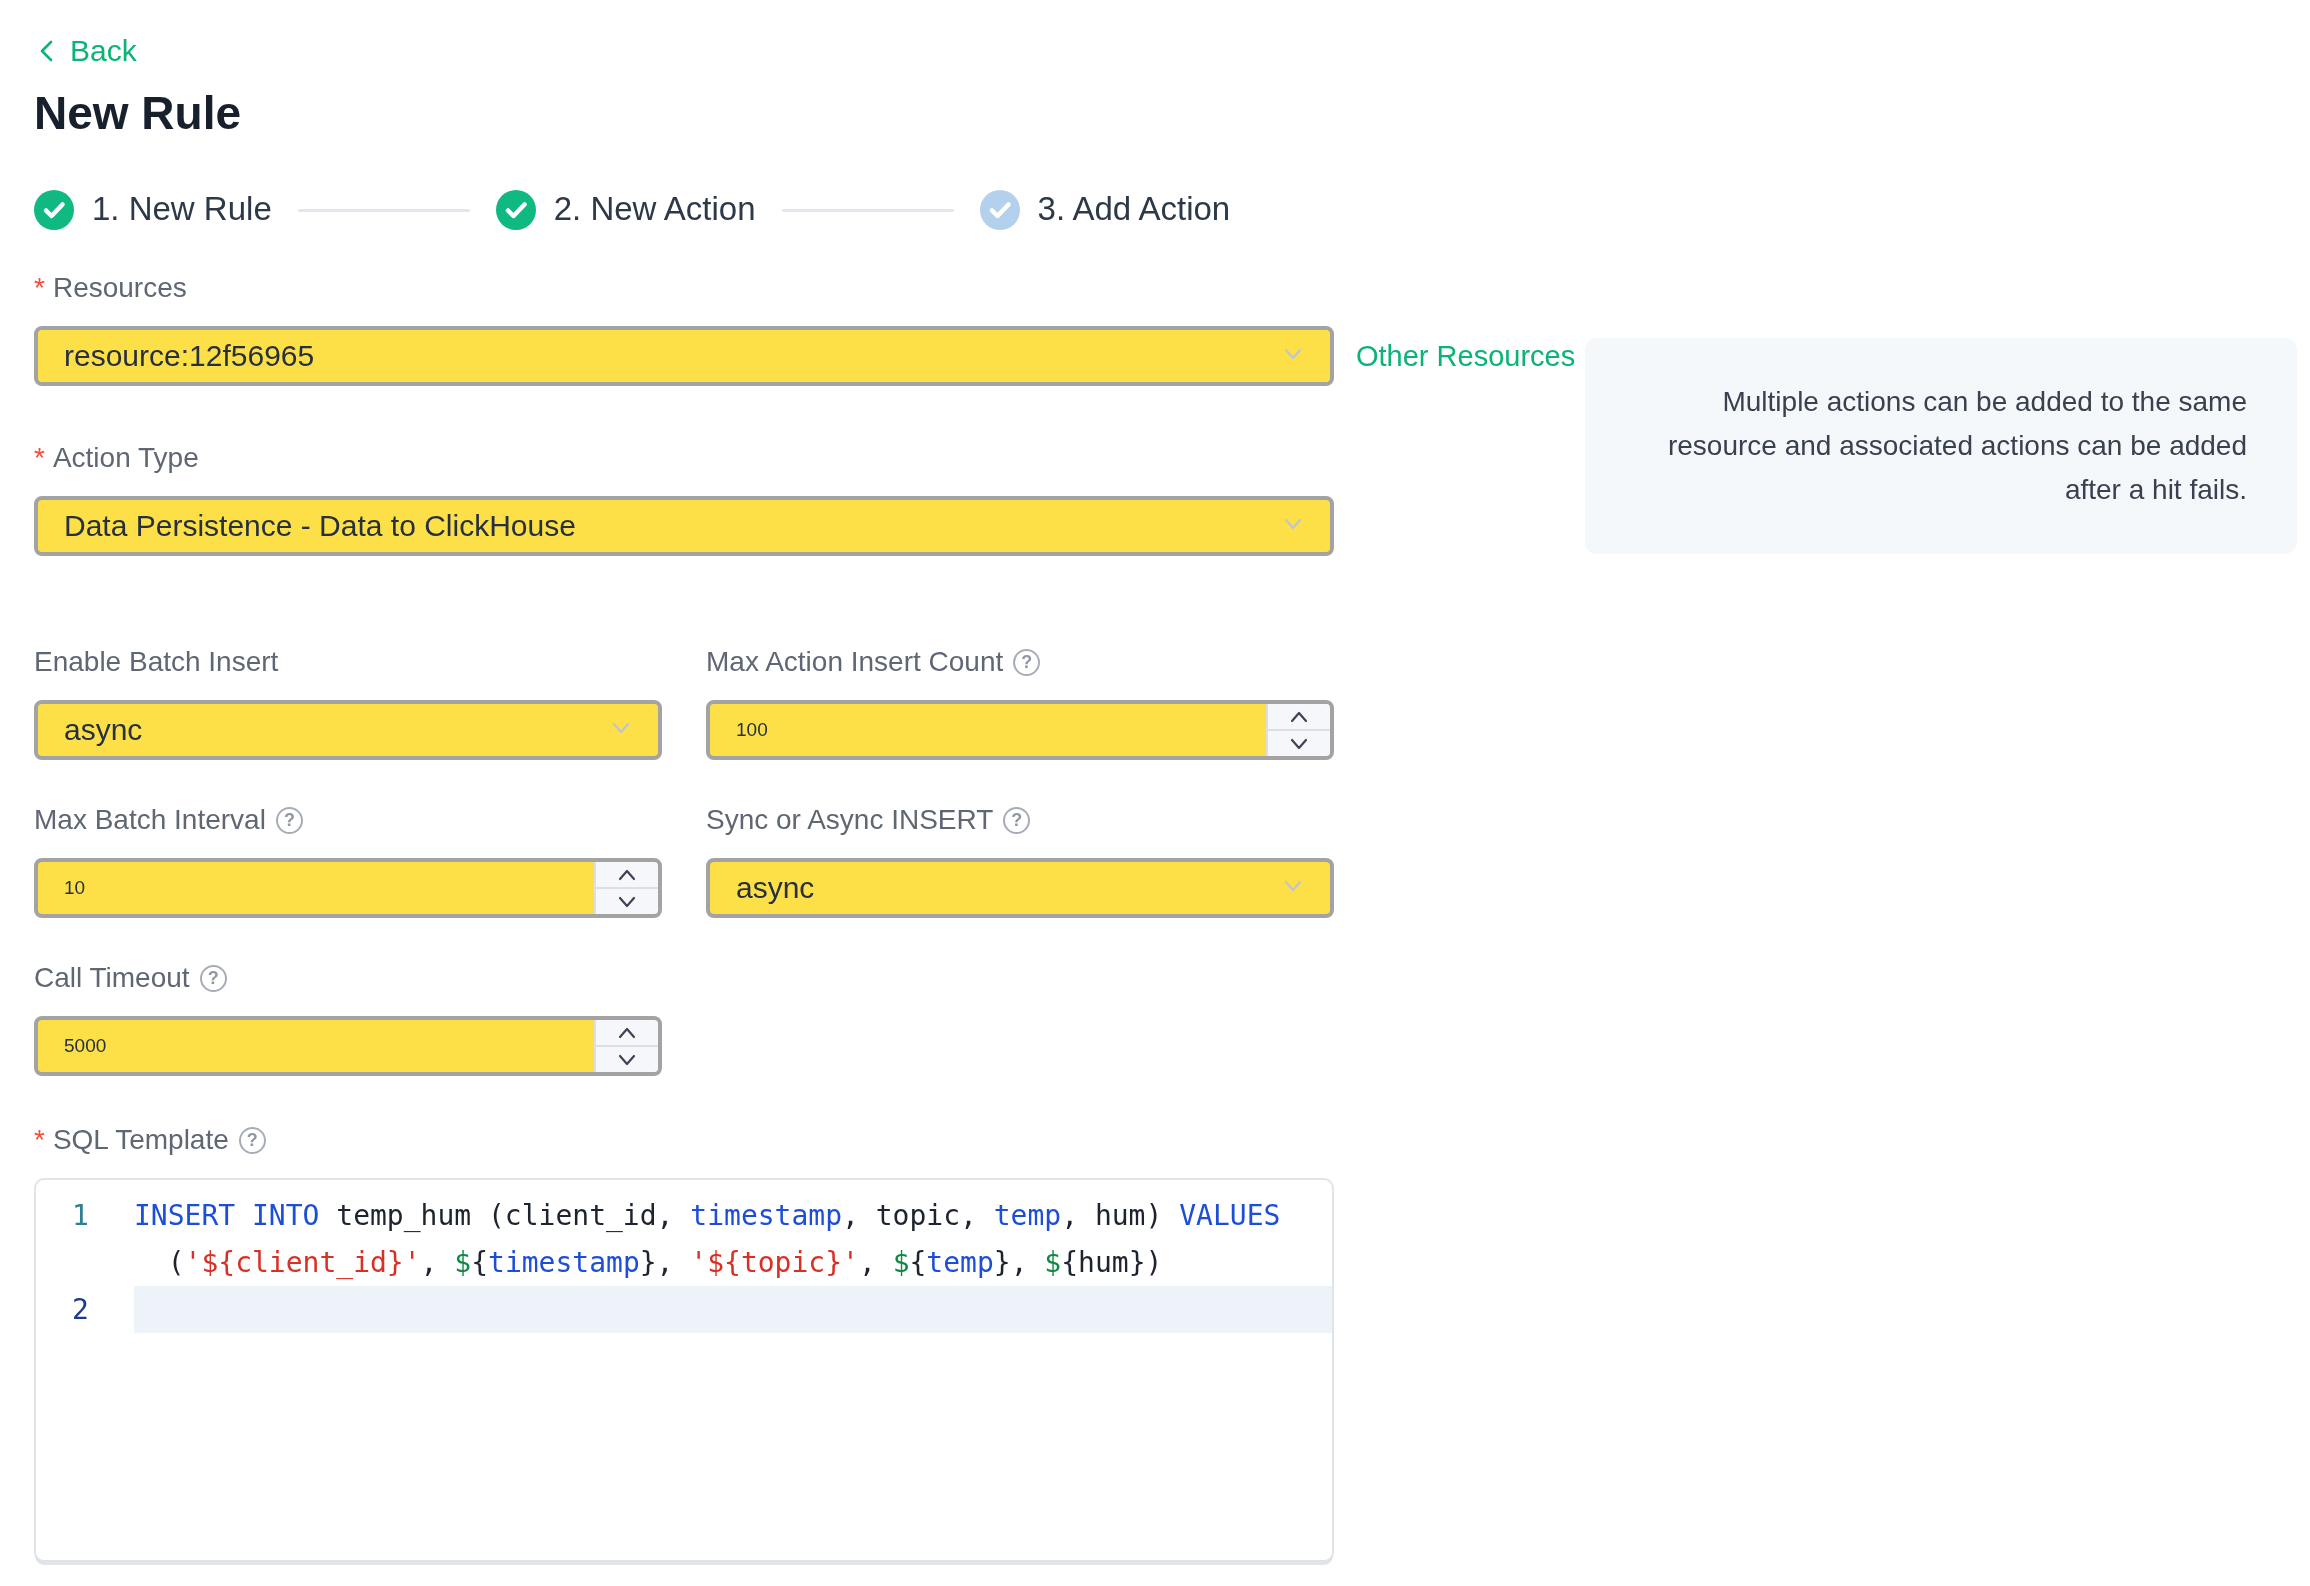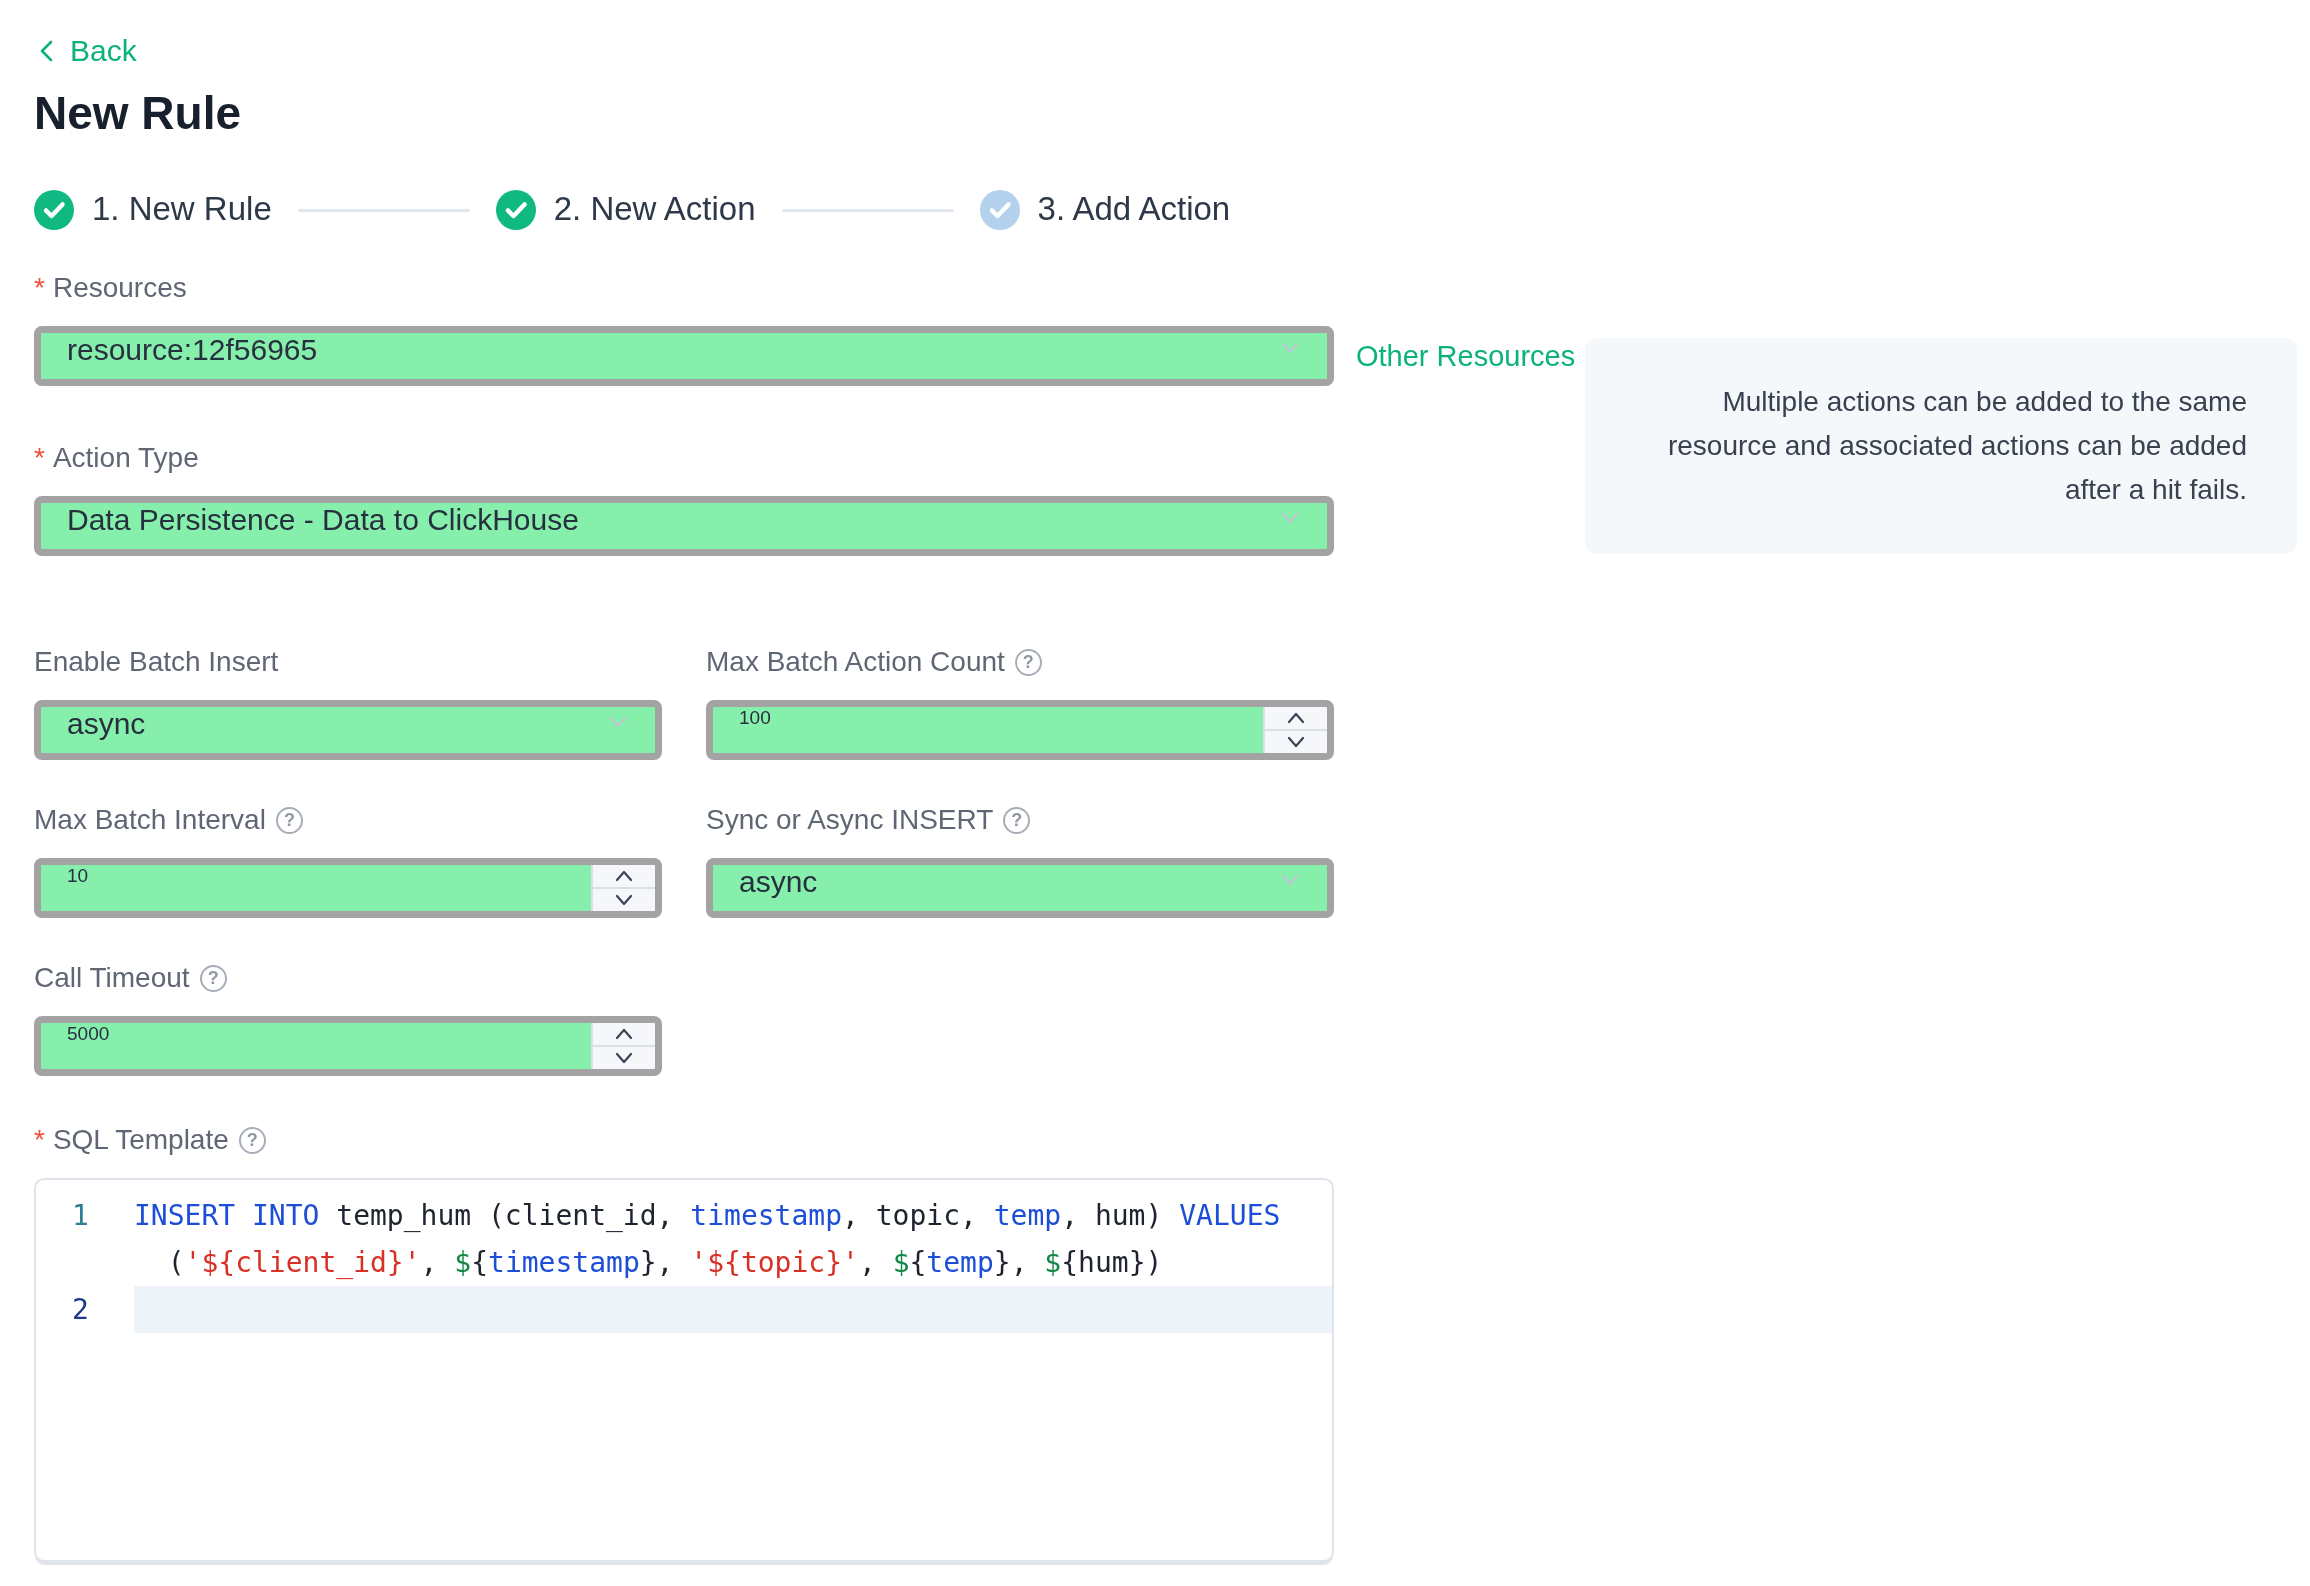--- a/index.html
+++ b/index.html
@@ -25,22 +25,22 @@
   .connector { width:172px; height:3px; background:#e0e7f1; margin:0 26px; border-radius:2px; }
 
   
   .form { margin-top:42px; width:1300px; }
   .field-label { display:flex; align-items:center; font-size:28px; color:#5f6674; margin-bottom:22px; }
   .req { color:#ee4f38; margin-right:8px; font-size:28px; }
   .help-icon { width:27px; height:27px; border:2px solid #a6adb8; border-radius:50%;
     display:inline-flex; align-items:center; justify-content:center;
     font-size:18px; line-height:1; color:#8f97a3; font-weight:700; margin-left:10px; cursor:pointer; }
 
-  .control { height:60px; border:7px solid #a3a3a3; border-radius:8px; background:#86efac;
-    display:flex; align-items:flex-start; width:100%; }
+  .control { height:60px; border:4px solid #a3a3a3; border-radius:8px; background:#fde047;
+    display:flex; align-items:center; width:100%; }
   .select { justify-content:space-between; padding:0 22px 0 26px; cursor:pointer; }
   .control .value { font-size:30px; color:#27303f; }
   .num-input { padding:0; overflow:hidden; cursor:text; }
   .num-value { flex:1; padding-left:26px; font-size:19px; color:#27303f; }
   .spinner { width:64px; align-self:stretch; border-left:2px solid #dcdfe6; display:flex; flex-direction:column; flex:none; }
   .spin-btn { flex:1; display:flex; align-items:center; justify-content:center; background:#f5f7fa; cursor:pointer; }
   .spin-btn.up { border-bottom:2px solid #dcdfe6; }
 
   .resources-row { position:relative; }
   .side-link { position:absolute; left:1322px; top:50%; transform:translateY(-50%);
@@ -158,21 +158,21 @@
           <span>
             <svg width="30" height="30" viewBox="0 0 30 30">
                 <polyline points="8,11 15,19 22,11" fill="none" stroke="#bfc5cf" stroke-width="2.2" stroke-linecap="round" stroke-linejoin="round"></polyline>
               </svg>
           </span>
         </div>
       </div>
 
       <div>
         <div class="field-label">
-          <span>Max Batch Action Count</span>
+          <span>Max Action Insert Count</span>
           <span class="help-icon">?</span>
         </div>
         <div class="control num-input">
           <span class="num-value">100</span>
           <span class="spinner">
             <span class="spin-btn up">
               <svg width="24" height="18" viewBox="0 0 24 18">
                   <polyline points="5,13 12,5 19,13" fill="none" stroke="#3c4454" stroke-width="2.2" stroke-linecap="round" stroke-linejoin="round"></polyline>
                 </svg>
             </span>

